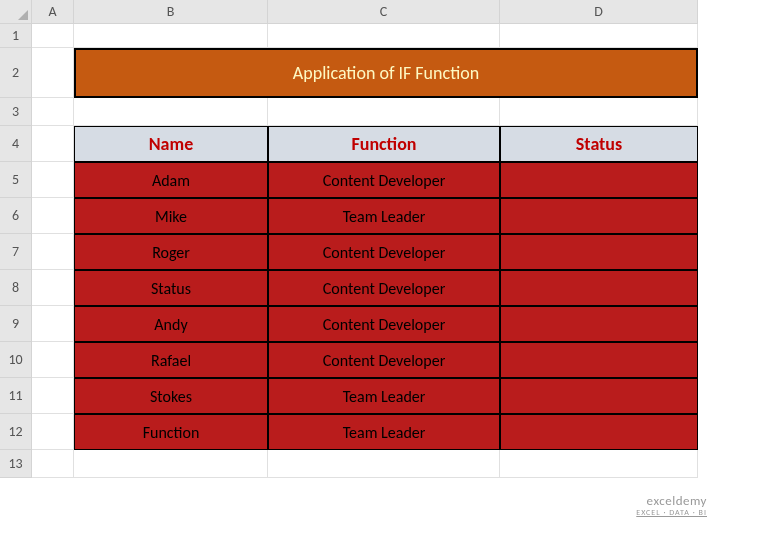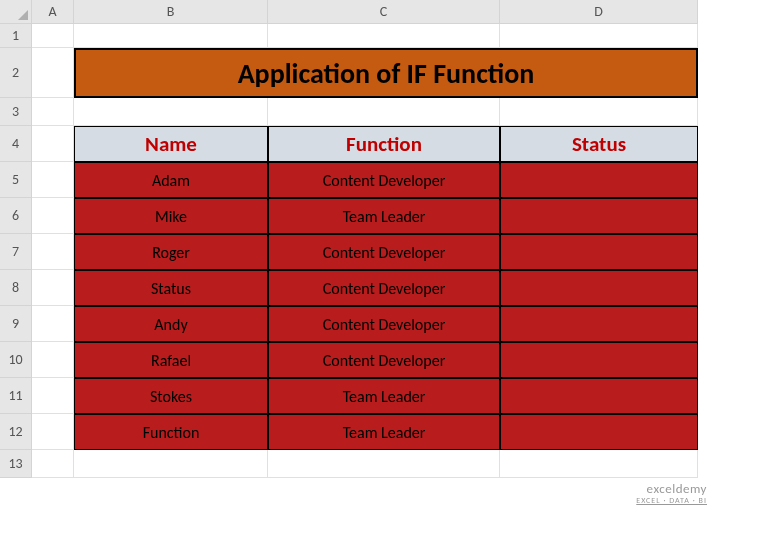--- a/index.html
+++ b/index.html
@@ -45,47 +45,47 @@
       border-right: 1px solid #e0e0e0;
       border-bottom: 1px solid #e0e0e0;
     }
     .title-row {
       grid-column: 3 / 6;
       background: #c55a11;
       border: 2px solid #000;
       display: flex;
       align-items: center;
       justify-content: center;
-      color: #000000;
-      font-weight: bold;
-      font-size: 28px;
+      color: #fef9c3;
+      font-weight: normal;
+      font-size: 18px;
     }
     .tbl-header {
       background: #d6dce4;
       border: 1px solid #000;
       display: flex;
       align-items: center;
       justify-content: center;
       color: #c00000;
       font-weight: bold;
-      font-size: 21px;
+      font-size: 18px;
     }
     .tbl-cell {
       background: #b91c1c;
       border: 1px solid #000;
       display: flex;
       align-items: center;
       justify-content: center;
       font-size: 16px;
       color: #000;
     }
     .watermark {
       position: absolute;
       right: 60px;
-      bottom: 40px;
+      bottom: 28px;
       font-size: 13px;
       color: #999;
       text-align: right;
       line-height: 1.1;
     }
     .watermark .main { letter-spacing: 0.5px; }
     .watermark .sub { font-size: 8px; letter-spacing: 1px; text-decoration: underline; }
   </style>
 </head>
 <body>

